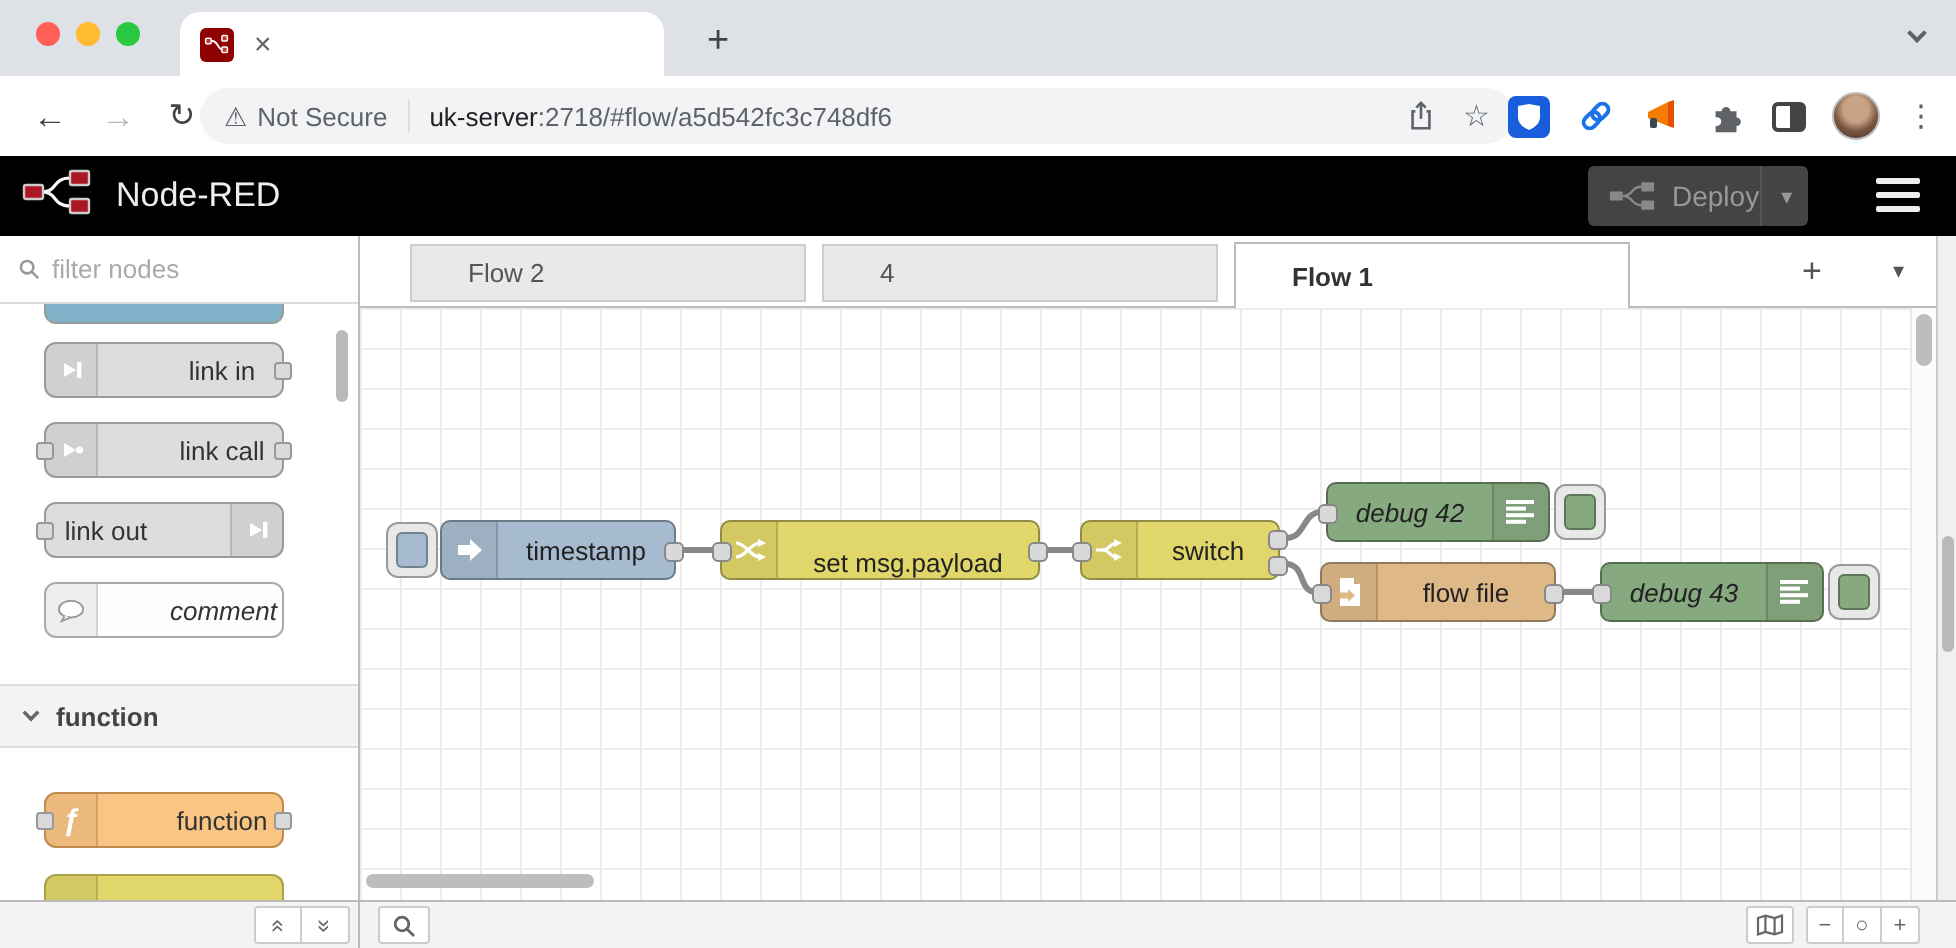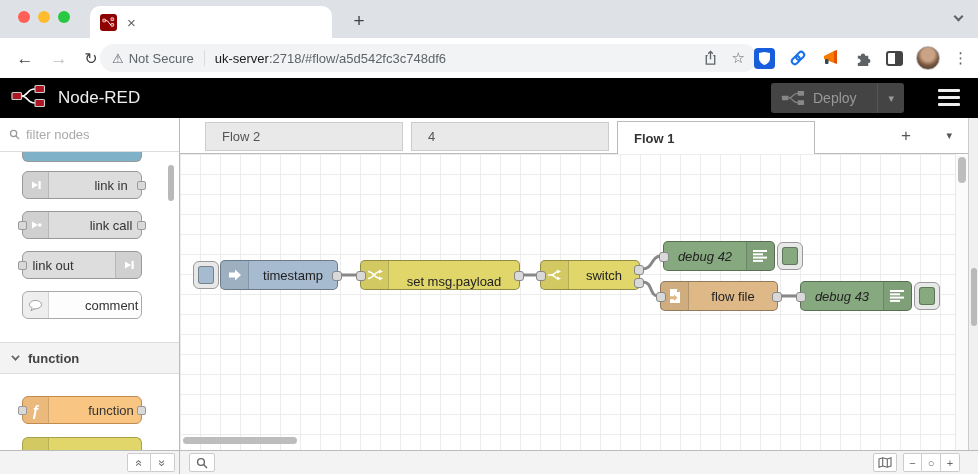--- a/index.html
+++ b/index.html
@@ -46,21 +46,21 @@
             border:1px solid #bbb; }
   .kebab { font-size:15px; color:#5f6368; letter-spacing:0; }
   .sidebar-ic { width:17px; height:15px; border:2px solid #444; border-radius:3px; position:relative; }
   .sidebar-ic::after { content:""; position:absolute; top:0; right:0; width:6px; height:100%; background:#444; }
 
   
   .nr-header { position:absolute; top:78px; left:0; right:0; height:40px; background:#000;
                display:flex; align-items:center; }
   .nr-logo { margin-left:10px; }
   .nr-title { color:#eee; font-size:17px; margin-left:6px; }
-  .deploy { position:absolute; right:74px; top:5px; height:30px; width:133px; background:#444;
+  .deploy { position:absolute; right:74px; top:5px; height:30px; width:110px; background:#444;
             border-radius:3px; display:flex; align-items:center; }
   .deploy-label { color:#999; font-size:14px; margin-left:8px; }
   .deploy-chev { color:#999; font-size:11px; padding:0 10px; margin-left:auto; border-left:1px solid #555;
                  height:30px; display:flex; align-items:center; }
   .hamburger { position:absolute; right:18px; top:11px; width:22px; height:17px;
                display:flex; flex-direction:column; justify-content:space-between; }
   .hamburger i { display:block; height:3px; background:#eee; border-radius:1px; }
 
   
   .nr-body { position:absolute; top:118px; left:0; right:0; bottom:24px; display:flex; }
@@ -78,37 +78,37 @@
   .pnode .plabel { flex:1; text-align:center; padding:0 4px; }
   .picon { width:26px; height:100%; background:rgba(0,0,0,0.06); display:flex; align-items:center;
            justify-content:center; flex:0 0 auto; }
   .picon.lft { border-right:1px solid rgba(0,0,0,0.12); border-radius:5px 0 0 5px; }
   .picon.rgt { border-left:1px solid rgba(0,0,0,0.12); border-radius:0 5px 5px 0; }
   .pport { position:absolute; width:9px; height:9px; background:#d9d9d9; border:1px solid #999;
            border-radius:2px; top:9px; }
   .pport.in { left:-5px; } .pport.out { right:-5px; }
   .sliver-blue { top:0; height:10px; border-radius:0 0 6px 6px; background:#7fb2c9; border-top:none; }
   .pn-linkin { top:19px; } .pn-linkcall { top:59px; } .pn-linkout { top:99px; }
-  .pn-comment { top:139px; background:#fdfdfd; border-color:#aaa; }
+  .pn-comment { top:139px; background:#fdfdfd; border-color:#aaa;font-style:italic; }
   .psection { position:absolute; top:190px; left:0; right:0; height:32px; background:#f3f3f3;
               border-top:1px solid #ddd; border-bottom:1px solid #ddd; display:flex; align-items:center;
               font-size:13px; font-weight:bold; color:#444; gap:9px; padding-left:12px; }
   .psection .cchev { border-color:#666; transform:rotate(45deg) scale(0.85); margin-top:-3px; }
   .pn-function { top:244px; background:#f9c583; border-color:#c18a4e; }
   .pn-function .picon { font-size:15px; color:#fff; font-style:italic; font-weight:bold; }
   .sliver-yellow { top:285px; height:13px; border-radius:6px 6px 0 0; background:#e0d66a;
                    border-color:#a8a14a; border-bottom:none; }
   .pscroll { position:absolute; right:5px; top:13px; width:6px; height:36px; background:#b9b9b9; border-radius:3px; }
 
   
   .workspace { flex:1; position:relative; background:#fff; overflow:hidden; }
   .tabbar { position:absolute; top:0; left:0; right:0; height:36px; background:#fff;
             border-bottom:1px solid #bbb; z-index:5; }
   .ftab { position:absolute; top:4px; height:29px; width:198px; background:#e9e9e9; border:1px solid #ccc;
-          display:flex; align-items:center; padding-left:16px; font-size:13px; color:#555; }
+          display:flex; align-items:center; padding-left:28px; font-size:13px; color:#555; }
   .ftab.active { top:3px; height:33px; background:#fff; border:1px solid #bbb; border-bottom:none;
                  font-weight:bold; color:#333; z-index:6; }
   .ft0 { left:25px; } .ft1 { left:231px; } .ft2 { left:437px; }
   .tab-add { position:absolute; right:50px; top:7px; width:24px; height:22px; text-align:center;
              font-size:17px; color:#555; line-height:21px; }
   .tab-chev { position:absolute; right:16px; top:11px; font-size:11px; color:#555; }
 
   
   .canvas { position:absolute; top:36px; left:0; width:776px; bottom:0; background-color:#fff;
             background-image:linear-gradient(#ececec 1px, transparent 1px),

